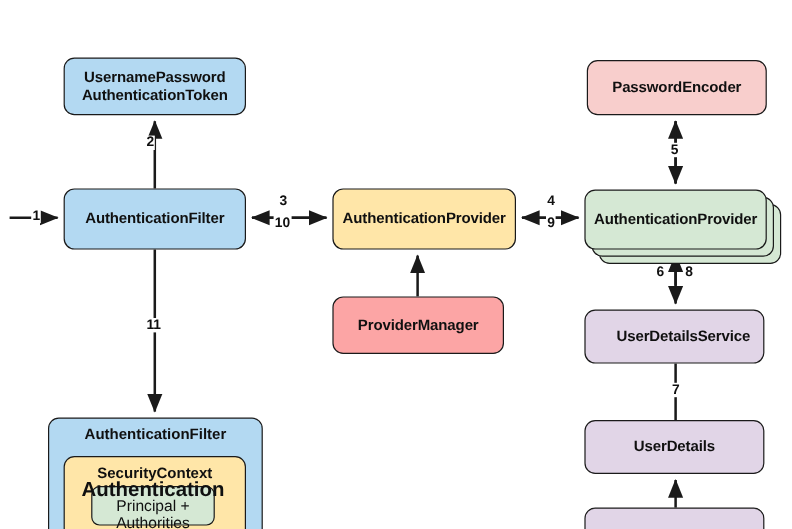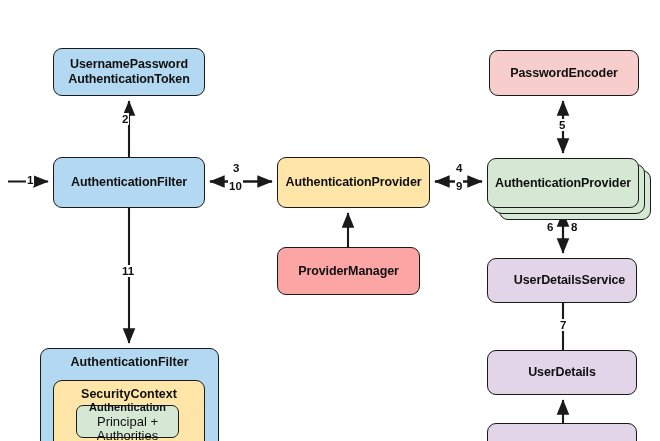--- a/index.html
+++ b/index.html
@@ -2,21 +2,21 @@
 <html><head>
 <meta charset="utf-8">
 <style>
   html,body{margin:0;padding:0;background:#ffffff;}
   #canvas{position:relative;width:660px;height:441px;background:#ffffff;
           font-family:Liberation Sans, sans-serif;overflow:hidden;margin-top:40px;}
   .node{position:absolute;box-sizing:border-box;border:1.6px solid #1a1a1a;
         border-radius:9px;display:flex;flex-direction:column;align-items:center;
         justify-content:center;text-align:center;color:#101010;z-index:5;}
   .node .t{font-weight:bold;font-size:12.5px;line-height:15px;letter-spacing:-0.1px;}
-  .node .t2{font-weight:bold;font-size:11px;line-height:15px;}
+  .node .t2{font-weight:bold;font-size:17px;line-height:15px;}
   .node .sub{font-size:13px;line-height:14px;font-weight:normal;}
   .ghost{position:absolute;box-sizing:border-box;border:1.6px solid #1a1a1a;
          border-radius:9px;z-index:3;}
   .group-title{position:absolute;width:100%;text-align:center;top:6px;
                font-weight:bold;font-size:12.5px;color:#101010;}
   .boxgroup{position:absolute;box-sizing:border-box;border:1.6px solid #1a1a1a;
             border-radius:9px;z-index:4;}
   svg#wires{position:absolute;left:0;top:0;width:660px;height:441px;z-index:2;}
   .lbl{position:absolute;font-size:11.5px;font-weight:bold;color:#101010;
        z-index:8;white-space:nowrap;background:#ffffff;padding:0 1px;}

